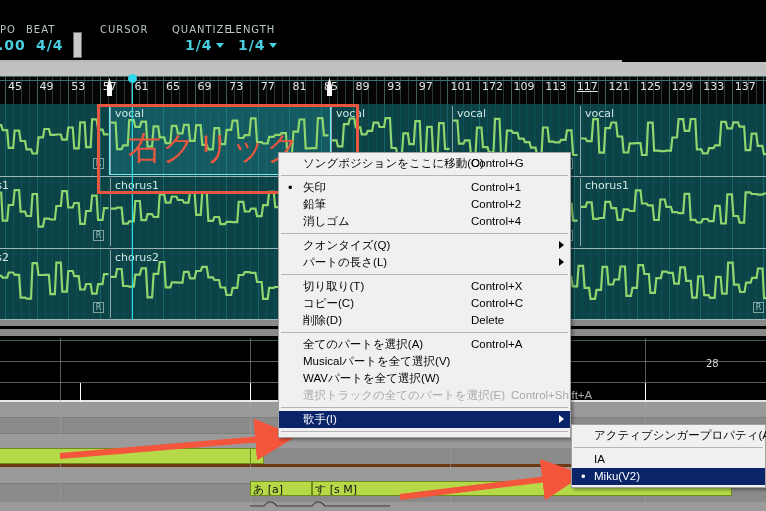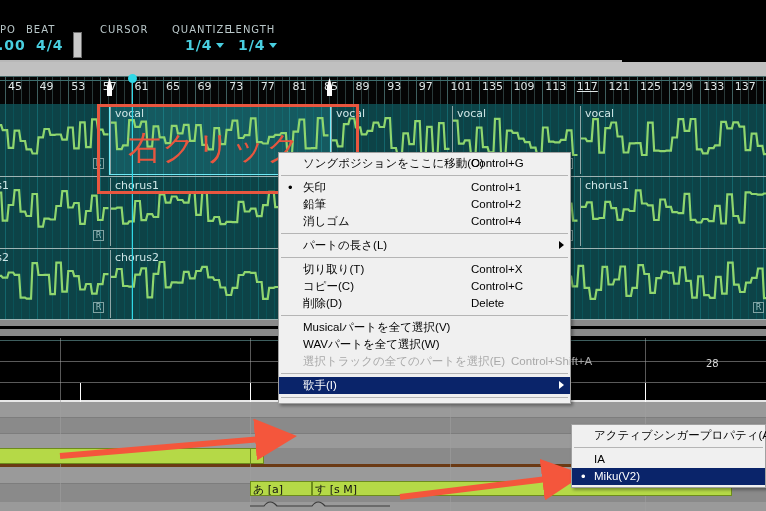--- a/index.html
+++ b/index.html
@@ -340,21 +340,21 @@
       <div class="rnum" style="left: 166px;">65</div>
       <div class="rnum" style="left: 197.6px;">69</div>
       <div class="rnum" style="left: 229.2px;">73</div>
       <div class="rnum" style="left: 260.8px;">77</div>
       <div class="rnum" style="left: 292.4px;">81</div>
       <div class="rnum" style="left: 324px;">85</div>
       <div class="rnum" style="left: 355.6px;">89</div>
       <div class="rnum" style="left: 387.2px;">93</div>
       <div class="rnum" style="left: 418.8px;">97</div>
       <div class="rnum" style="left: 450.4px;">101</div>
-      <div class="rnum" style="left: 482px;">135</div>
+      <div class="rnum" style="left: 482px;">172</div>
       <div class="rnum" style="left: 513.6px;">109</div>
       <div class="rnum" style="left: 545.2px;">113</div>
       <div class="rnum" style="left: 576.8px; text-decoration: underline;">117</div>
       <div class="rnum" style="left: 608.4px;">121</div>
       <div class="rnum" style="left: 640px;">125</div>
       <div class="rnum" style="left: 671.6px;">129</div>
       <div class="rnum" style="left: 703.2px;">133</div>
       <div class="rnum" style="left: 734.8px;">137</div>
     </div>
   <div class="rulerline"></div>
@@ -591,26 +591,28 @@
         </svg></div>
     </div>
 
   <div class="ctxmenu" id="ctxmenu">
       <div class="mrow"><span>ソングポジションをここに移動(O)</span><span class="acc">Control+G</span></div>
       <div class="msep"></div>
       <div class="mrow"><span class="bullet">•</span><span>矢印</span><span class="acc">Control+1</span></div>
       <div class="mrow"><span>鉛筆</span><span class="acc">Control+2</span></div>
       <div class="mrow"><span>消しゴム</span><span class="acc">Control+4</span></div>
       <div class="msep"></div>
+      <div class="mrow"><span>クオンタイズ(Q)</span><span class="arrow"></span></div>
       <div class="mrow"><span>パートの長さ(L)</span><span class="arrow"></span></div>
       <div class="msep"></div>
       <div class="mrow"><span>切り取り(T)</span><span class="acc">Control+X</span></div>
       <div class="mrow"><span>コピー(C)</span><span class="acc">Control+C</span></div>
       <div class="mrow"><span>削除(D)</span><span class="acc">Delete</span></div>
       <div class="msep"></div>
+      <div class="mrow"><span>全てのパートを選択(A)</span><span class="acc">Control+A</span></div>
       <div class="mrow"><span>Musicalパートを全て選択(V)</span></div>
       <div class="mrow"><span>WAVパートを全て選択(W)</span></div>
       <div class="mrow dis"><span>選択トラックの全てのパートを選択(E)</span><span class="acc" style="left: auto; position: static; margin-left: 6px;">Control+Shift+A</span></div>
       <div class="msep"></div>
       <div class="mrow hl"><span>歌手(I)</span><span class="arrow"></span></div>
       <div class="msep"></div>
     </div>
 
   <div class="submenu" id="submenu">
       <div class="mrow"><span>アクティブシンガープロパティ(A)...</span></div>

